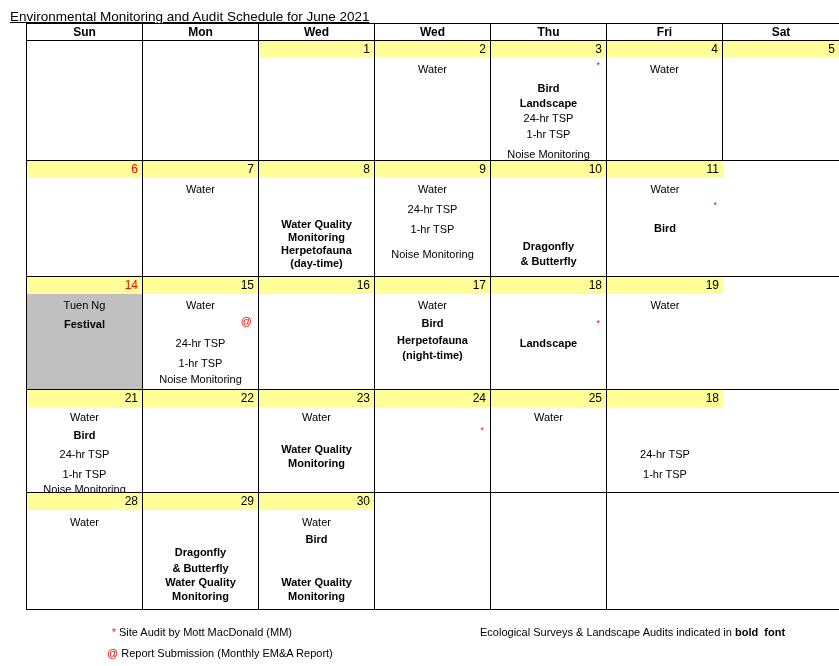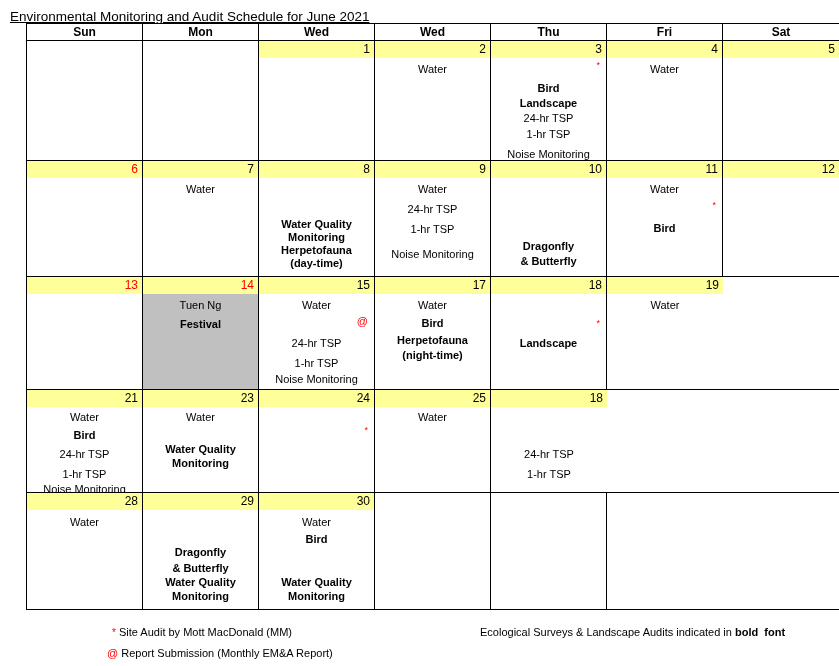--- a/index.html
+++ b/index.html
@@ -144,46 +144,42 @@
             </div>
           </div>
           <div class="day-cell">
             <div class="day-strip">11</div>
             <div class="day-content">
               <div class="line" style="top: 5px;">Water</div>
               <div class="line red right small" style="top: 22px;">*</div>
               <div class="line b" style="top: 44px;">Bird</div>
             </div>
           </div>
-          <div class="day-cell">
-            <div class="day-strip">12</div>
-            <div class="day-content"></div>
-          </div>
         </div>
         <div class="week-row" style="height: 113px;">
-          <div class="day-cell">
-            <div class="day-strip red-num">13</div>
-            <div class="day-content"></div>
-          </div>
           <div class="day-cell">
             <div class="day-strip red-num">14</div>
             <div class="day-content holiday">
               <div class="line" style="top: 5px;">Tuen Ng</div>
               <div class="line" style="top: 24px; font-weight: bold;">Festival</div>
             </div>
           </div>
           <div class="day-cell">
             <div class="day-strip">15</div>
             <div class="day-content">
               <div class="line" style="top: 5px;">Water</div>
               <div class="line red right" style="top: 21px;">@</div>
               <div class="line" style="top: 43px;">24-hr TSP</div>
               <div class="line" style="top: 63px;">1-hr TSP</div>
               <div class="line" style="top: 79px;">Noise Monitoring</div>
             </div>
+          </div>
+          <div class="day-cell">
+            <div class="day-strip">16</div>
+            <div class="day-content"></div>
           </div>
           <div class="day-cell">
             <div class="day-strip">17</div>
             <div class="day-content">
               <div class="line" style="top: 5px;">Water</div>
               <div class="line b" style="top: 23px;">Bird</div>
               <div class="line b" style="top: 40px;">Herpetofauna</div>
               <div class="line b" style="top: 55px;">(night-time)</div>
             </div>
           </div>
@@ -206,20 +202,24 @@
             <div class="day-strip">21</div>
             <div class="day-content">
               <div class="line" style="top: 4px;">Water</div>
               <div class="line b" style="top: 22px;">Bird</div>
               <div class="line" style="top: 41px;">24-hr TSP</div>
               <div class="line" style="top: 61px;">1-hr TSP</div>
               <div class="line" style="top: 76px;">Noise Monitoring</div>
             </div>
           </div>
           <div class="day-cell">
+            <div class="day-strip">22</div>
+            <div class="day-content"></div>
+          </div>
+          <div class="day-cell">
             <div class="day-strip">23</div>
             <div class="day-content">
               <div class="line" style="top: 4px;">Water</div>
               <div class="line b" style="top: 36px;">Water Quality</div>
               <div class="line b" style="top: 50px;">Monitoring</div>
             </div>
           </div>
           <div class="day-cell">
             <div class="day-strip">24</div>
             <div class="day-content">

